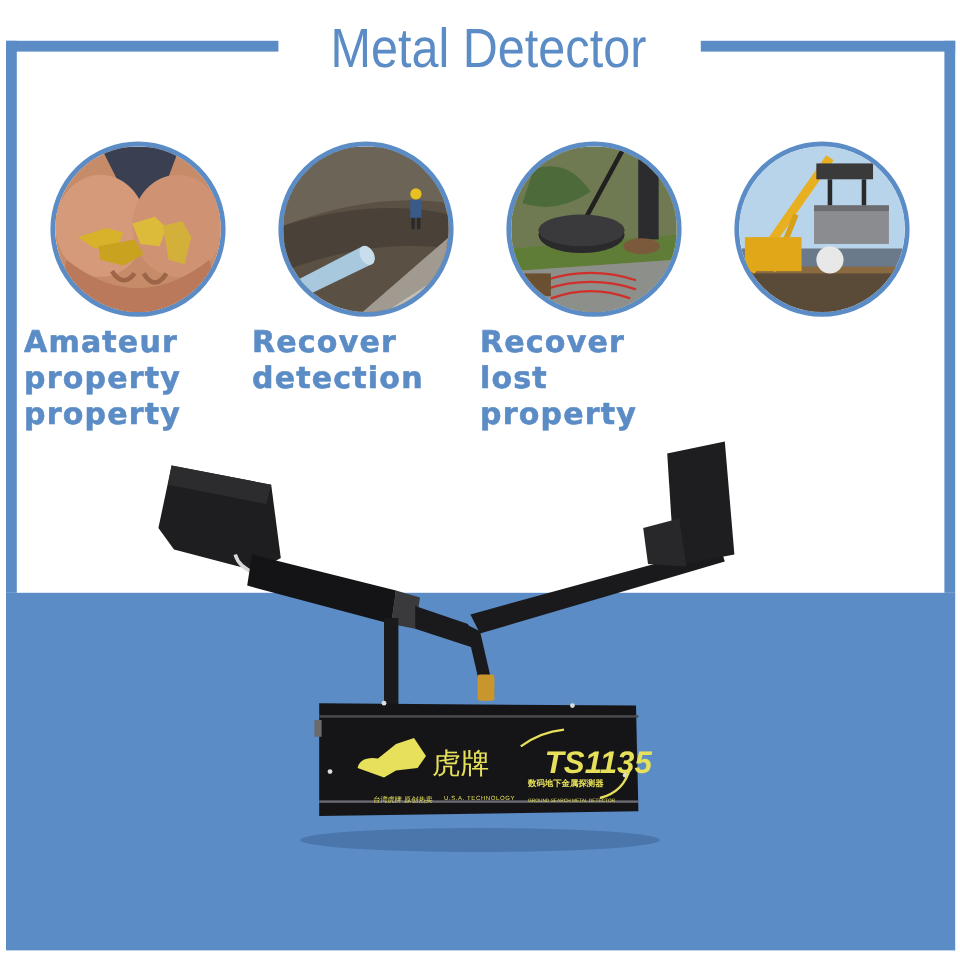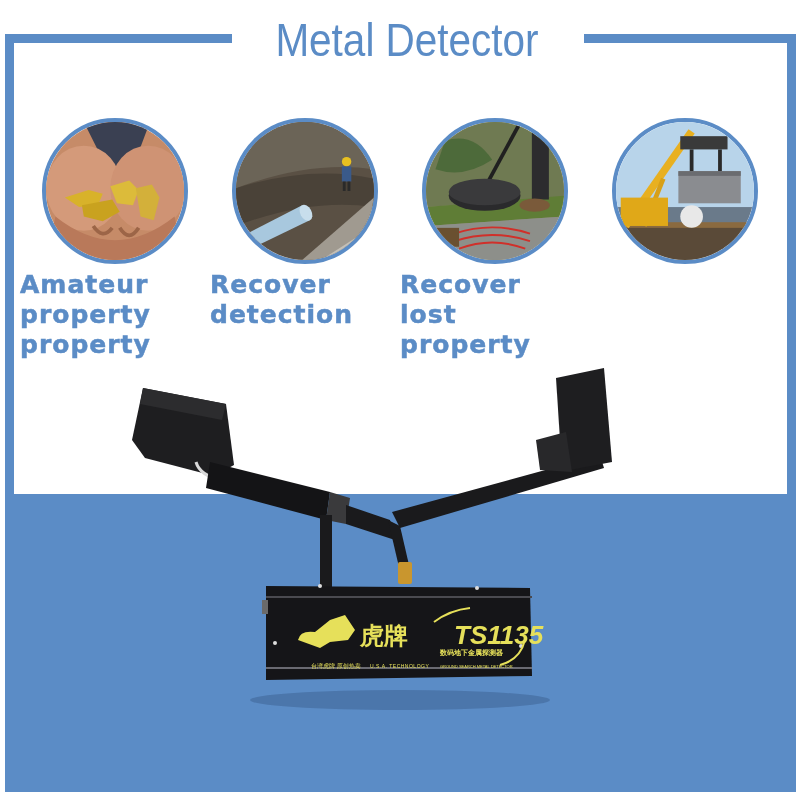--- a/index.html
+++ b/index.html
@@ -10,21 +10,21 @@
   .frame-right{position:absolute;left:787px;top:34px;width:9px;height:460px;background:#5b8cc6;}
   .title{position:absolute;left:238px;top:12px;width:338px;text-align:center;color:#5b8cc6;font-size:46px;line-height:56px;transform:scaleX(0.88);transform-origin:center;white-space:nowrap;}
   .bottom-band{position:absolute;left:5px;top:494px;width:791px;height:298px;background:#5b8cc6;}
   .use-case{position:absolute;top:118px;width:190px;}
   .circle{width:146px;height:146px;margin:0 auto;border-radius:50%;border:4px solid #5b8cc6;box-sizing:border-box;overflow:hidden;position:relative;}
   .circle svg{width:100%;height:100%;display:block;}
   .caption{margin-top:6px;color:#5b8cc6;font-family:"DejaVu Sans",sans-serif;font-weight:bold;font-size:25px;line-height:30px;letter-spacing:1px;-webkit-text-stroke:0.5px #5b8cc6;}
   .detector{position:absolute;left:0;top:0;width:800px;height:800px;pointer-events:none;}
   .box-label{position:absolute;font-family:"Liberation Sans",sans-serif;color:#e6e05a;white-space:nowrap;}
   .model{left:454px;top:620px;font-size:26px;font-weight:bold;font-style:italic;}
-  .brand-cn{left:360px;top:620px;font-size:24px;font-weight:bold;}
+  .brand-cn{left:360px;top:620px;font-size:24px;font-weight:normal;}
   .usa{left:370px;top:663px;font-size:5px;letter-spacing:0.5px;}
   .cn-left{left:311px;top:662px;font-size:6px;}
   .subtitle-cn{left:440px;top:648px;font-size:7px;font-weight:bold;}
   .subtitle-en{left:440px;top:664px;font-size:4px;}
 </style>
 </head>
 <body>
 
 <div class="frame-top-left"></div>
 <div class="frame-top-right"></div>

